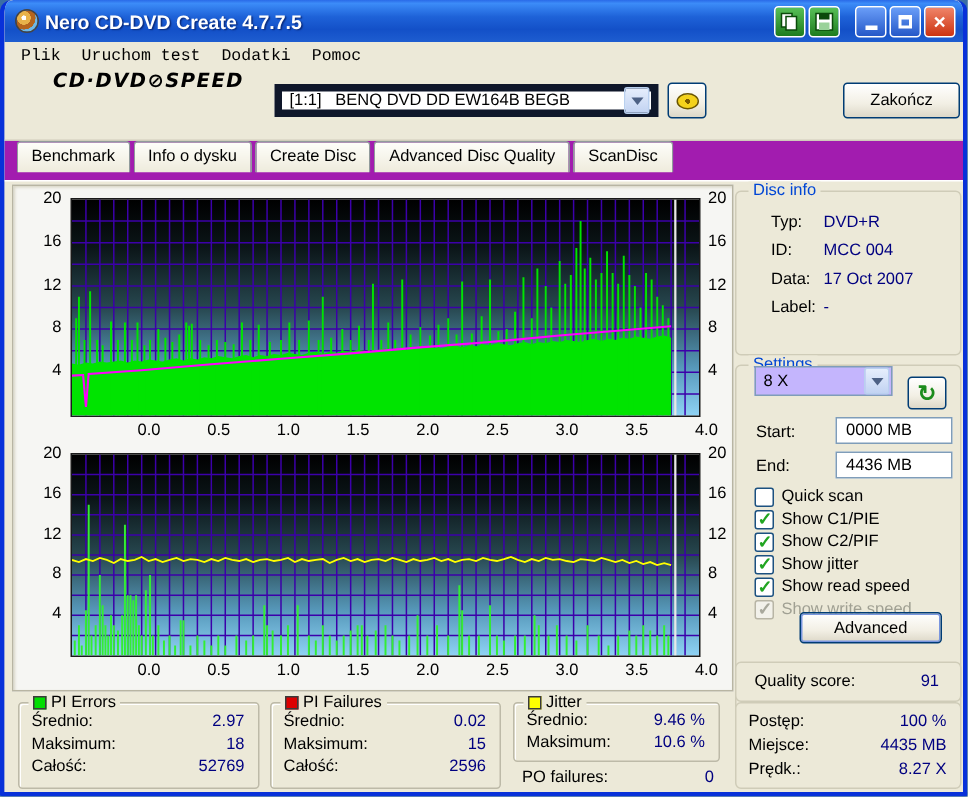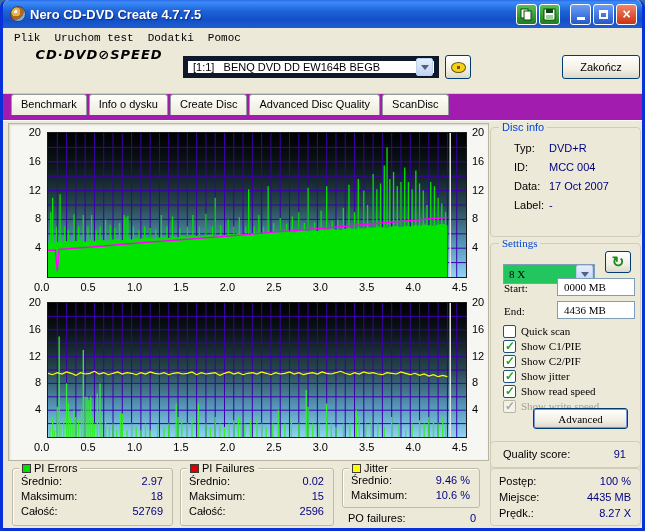--- a/index.html
+++ b/index.html
@@ -64,40 +64,40 @@
   .chart-panel { position:absolute; left:5px; top:2px; width:481px; height:338px; background:#F6F6F3;
     border:1px solid #B8B5A3; box-shadow:inset 1px 1px 2px #d8d5c5; }
   .plot { position:absolute; width:420px; height:146px; left:38px;
     background:linear-gradient(180deg,#000 0%,#0b1518 22%,#27474f 50%,#5799bb 78%,#8ed2f4 100%);
     border:1px solid #1a1a1a; }
   .plot svg { position:absolute; left:0; top:0; }
   .ylab, .xlab { position:absolute; font-size:11px; color:#000; }
   .tick { position:absolute; }
   .ylab .tick { width:100%; }
   .ylab-left { text-align:right; }
-  .xlab .tick { width:26px; text-align:left; }
+  .xlab .tick { width:26px; text-align:right;margin-left:47px; }
 
   
   .xp-box { position:absolute; border:1px solid #CFCCB8; border-radius:4px; background:#ECE9D8; }
   .xp-box > .box-title { position:absolute; top:-7px; left:8px; background:#ECE9D8; padding:0 3px; color:#0046D5; }
   .gbox { position:absolute; border:1px solid #BDBAA8; border-radius:3px; background:#ECE9D8;
     box-shadow:inset 1px 1px 0 #fff; }
   .gbox > .gbox-legend { position:absolute; top:-7px; left:6px; background:#ECE9D8; padding:0 3px;
     display:flex; align-items:center; gap:3px; }
   .sq { width:9px; height:9px; border:1px solid #3a3a3a; display:inline-block; }
 
   .info-row { position:absolute; left:0; width:100%; }
   .info-row .lbl { position:absolute; left:11px;margin-left:12px; }
   .info-row .val { position:absolute; left:58px; color:#000080; }
   .stat-row { position:absolute; width:100%; }
   .stat-row .lbl { position:absolute; left:8px; }
   .stat-row .val { position:absolute; right:9px; text-align:right; color:#000080; }
 
   
-  .mini-combo { position:absolute; left:12px; top:20px; width:92px; height:20px; background:#22c55e; border:1px solid #7F9DB9;
+  .mini-combo { position:absolute; left:12px; top:0; width:92px; height:20px; background:#c4b5fd; border:1px solid #7F9DB9;
     display:flex; align-items:center; }
   .mini-combo .combo-text { flex:1; padding-left:5px; }
   .btn-refresh { position:absolute; left:114px; top:7px; width:26px; height:22px; }
   .field { position:absolute; left:66px; width:78px; height:18px; background:#fff; border:1px solid #7F9DB9;
     padding:2px 0 0 6px; }
   .field-lbl { position:absolute; left:13px; }
   .cb-row { position:absolute; left:12px; height:14px; display:flex; align-items:center; gap:5px; }
   .cb { width:13px; height:13px; background:#fff; border:1px solid #1C5180; border-radius:2px; position:relative; flex:0 0 auto; }
   .cb.checked::after { content:"\2713"; position:absolute; left:1px; top:-2px; color:#21A521; font-size:12px; font-weight:bold; }
   .cb.disabled { border-color:#B8B5A5; background:#F2F1EA; }
@@ -540,21 +540,21 @@
       <div class="info-row" style="top:52px;">
           <span class="lbl">Data:</span>
           <span class="val">17 Oct 2007</span>
         </div>
       <div class="info-row" style="top:71px;">
           <span class="lbl">Label:</span>
           <span class="val">-</span>
         </div>
     </div>
 
-    <div class="xp-box" style="left:487px;top:122px;width:151px;height:232px;font-family:Liberation Serif, serif;">
+    <div class="xp-box" style="left:487px;top:122px;width:151px;height:232px;">
       <span class="box-title">Settings</span>
       <div class="mini-combo">
         <span class="combo-text">8 X</span>
         <span class="combo-arrow-btn">
             <span class="combo-arrow"></span>
           </span>
       </div>
       <div class="xp-btn btn-refresh">
           <span class="refresh-glyph">↻</span>
         </div>

